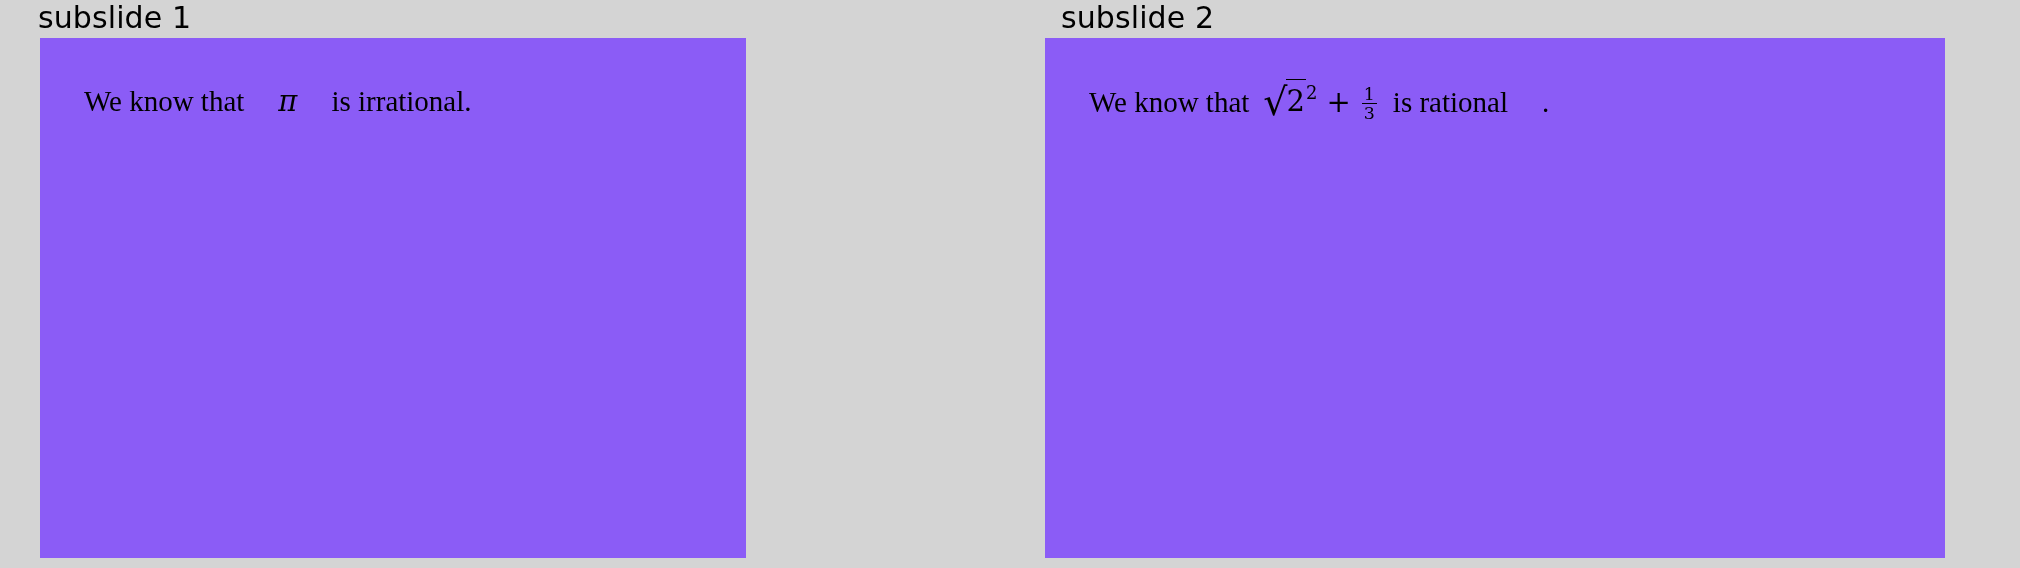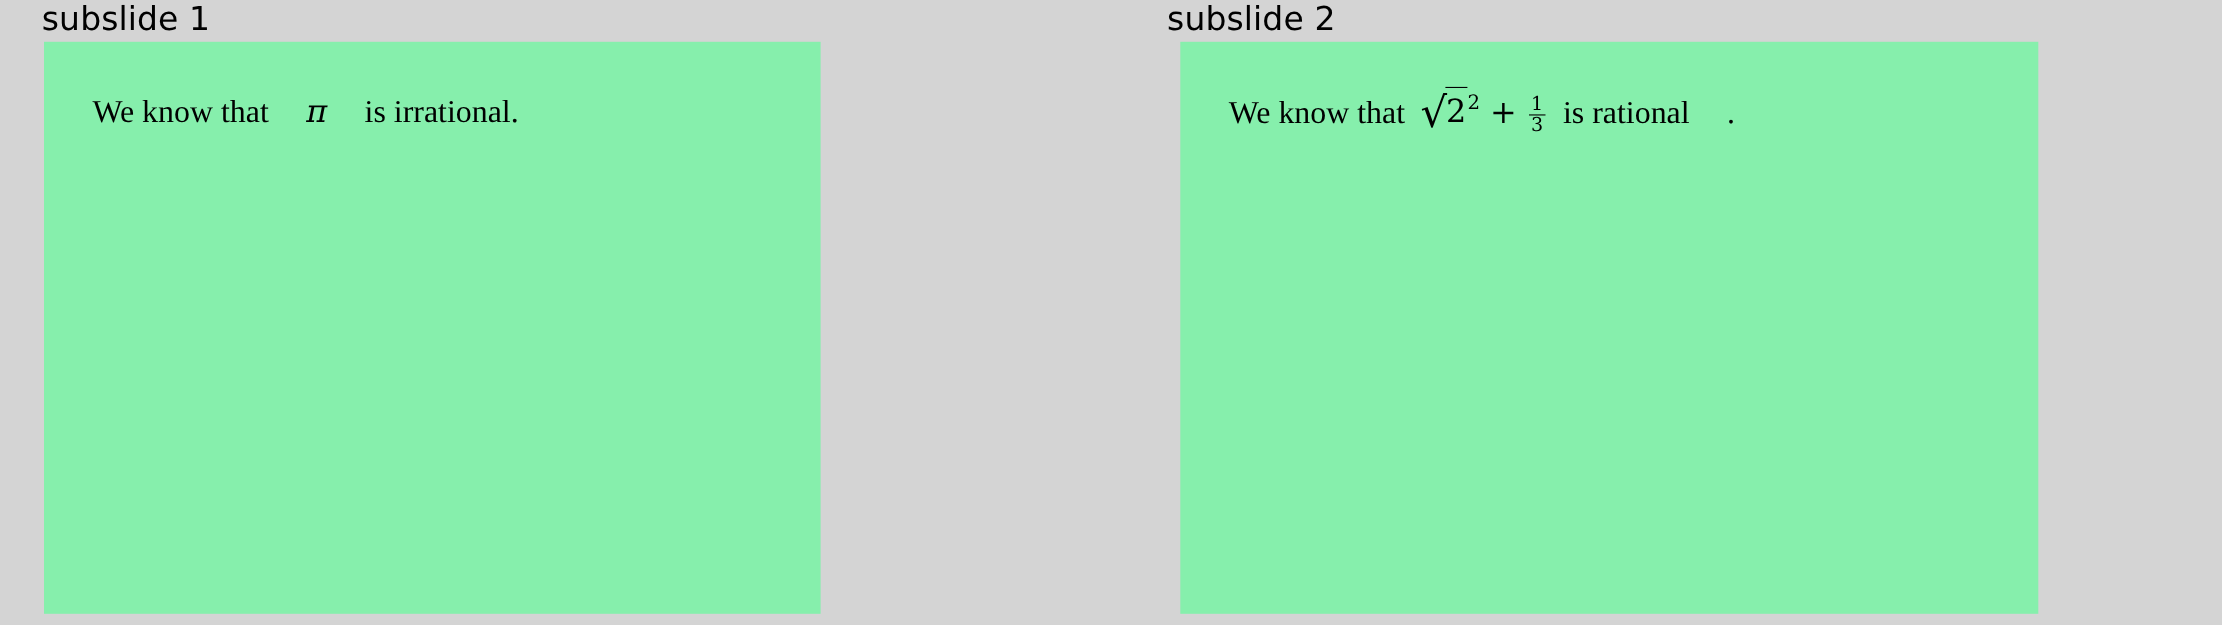--- a/index.html
+++ b/index.html
@@ -40,26 +40,26 @@
     color: #000000;
     white-space: nowrap;
     letter-spacing: 0.1px;
   }
 
   .subslide-2 .subslide-label { left: 40px; }
 
   .slide-frame {
     position: absolute;
     top: 38px;
-    background: #86efac;
+    background: #8b5cf6;
     overflow: hidden;
   }
 
   .subslide-1 .slide-frame { left: 40px; width: 706px; height: 520px; }
-  .subslide-2 .slide-frame { left: 52px; width: 780px; height: 520px; }
+  .subslide-2 .slide-frame { left: 24px; width: 900px; height: 520px; }
 
   .slide-body {
     position: absolute;
     top: 42px;
     left: 44px;
     right: 16px;
     font-family: "Liberation Serif", "DejaVu Serif", serif;
     font-size: 29px;
     line-height: 42px;
     color: #000000;

